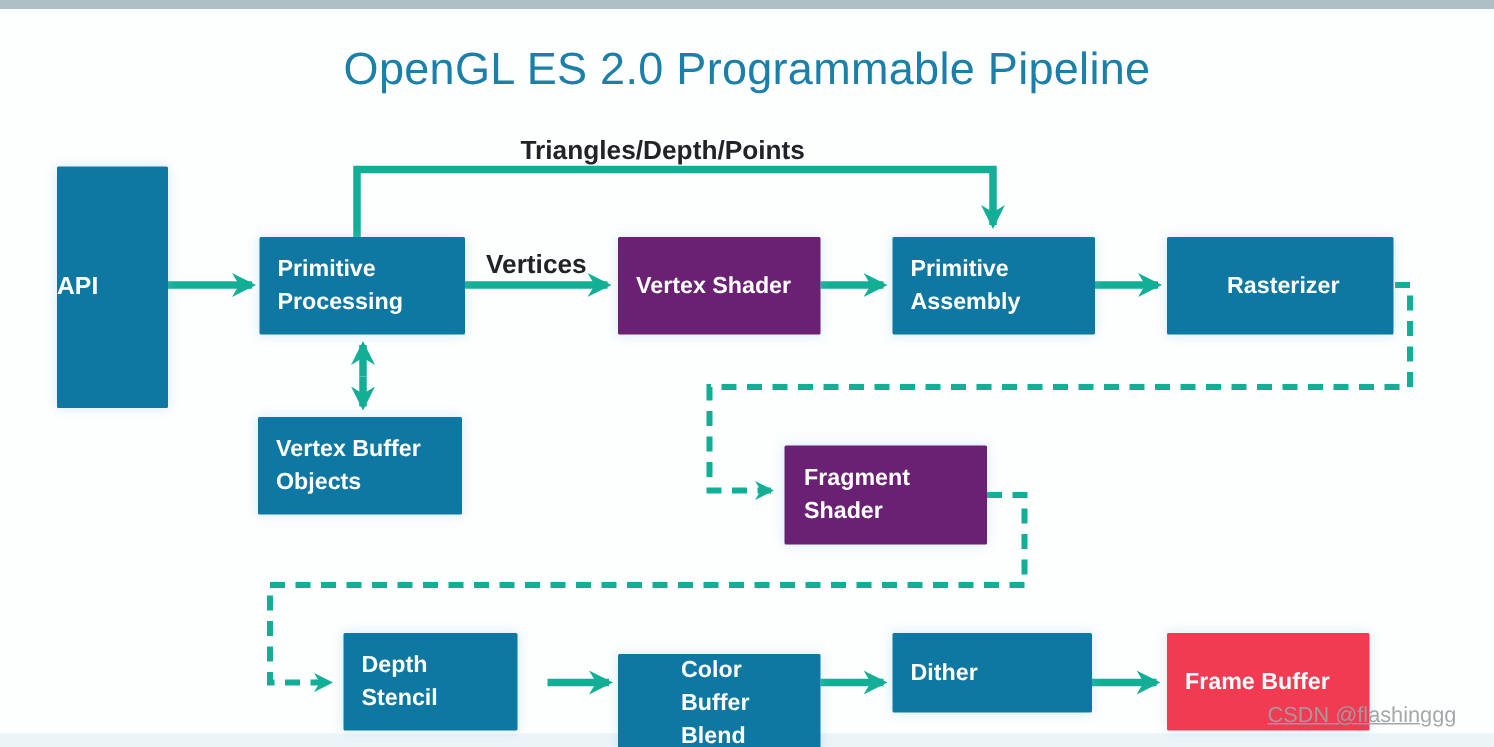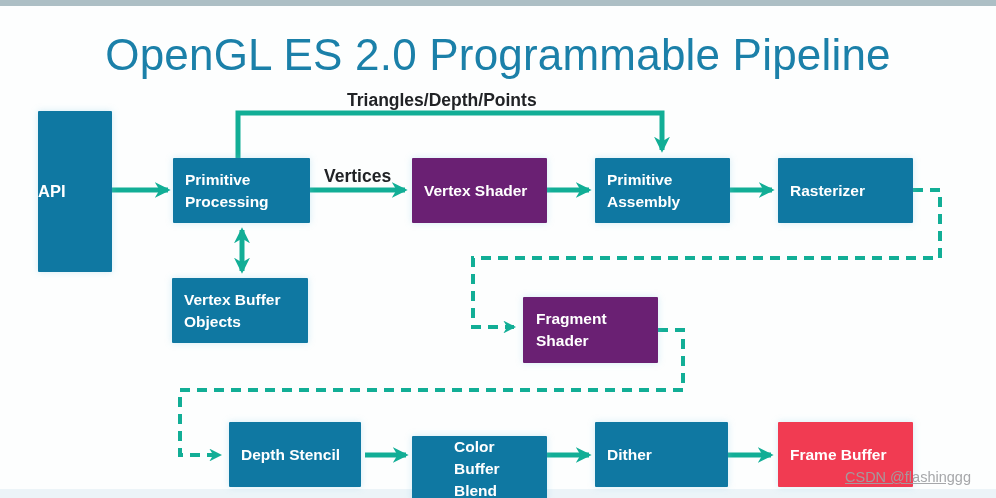--- a/index.html
+++ b/index.html
@@ -7,21 +7,21 @@
     position:relative; width:996px; height:498px; overflow:hidden;
     background:#fdfefe;
     font-family:"Liberation Sans", sans-serif;
   }
   .topbar { position:absolute; left:0; top:0; width:996px; height:6px;
     background:var(--top-bar,#adbfc5); }
   .bottombar { position:absolute; left:0; top:489px; width:996px; height:9px;
     background:var(--bottom-bar,#ecf4f8); }
   .title {
     position:absolute; left:0; right:0; top:30px; text-align:center;
-    font-size:44px; font-weight:400; letter-spacing:0.2px;
+    font-size:30px; font-weight:400; letter-spacing:0.2px;
     color:var(--title-teal,#1b80a9);
   }
   .wires { position:absolute; left:0; top:0; width:996px; height:498px; }
   .wire { stroke:var(--arrow-teal,#12ae96); fill:none; stroke-width:5px; }
   .wire.dashed { stroke-width:4px; stroke-dasharray:10 7; }
   marker path { fill:var(--arrow-teal,#12ae96); }
   .node {
     position:absolute; display:flex; align-items:center;
     padding:0 8px 0 12px; box-sizing:border-box;
     color:#ffffff; font-size:15.5px; font-weight:600; line-height:1.42;
@@ -29,26 +29,26 @@
     box-shadow:0 0 7px rgba(130,200,228,0.35);
   }
   .node.blue   { background:var(--box-blue,#0f78a2); }
   .node.purple { background:var(--box-purple,#6a2073); }
   .node.red    { background:var(--box-red,#f13b52); }
 
   .n-api { left:38px;  top:111px; width:74px;  height:161px; font-size:16.5px; padding-left:0; }
   .n-pp  { left:173px; top:158px; width:137px; height:65px; }
   .n-vs  { left:412px; top:158px; width:135px; height:65px; }
   .n-pa  { left:595px; top:158px; width:135px; height:65px; }
-  .n-ra  { left:778px; top:158px; width:135px; height:65px; }
+  .n-ra  { left:778px; top:158px; width:151px; height:65px;justify-content:center; }
   .n-vbo { left:172px; top:278px; width:136px; height:65px; }
   .n-fs  { left:523px; top:297px; width:135px; height:66px;padding-left:13px; }
-  .n-ds  { left:229px; top:422px; width:132px; height:65px; }
+  .n-ds  { left:229px; top:422px; width:116px; height:65px; }
   .n-cbb { left:412px; top:436px; width:135px; height:65px;padding-left:42px; }
-  .n-di  { left:595px; top:422px; width:133px; height:65px;align-items:center; }
+  .n-di  { left:595px; top:422px; width:133px; height:53px;align-items:center; }
   .n-fb  { left:778px; top:422px; width:135px; height:65px; }
 
   .edge-label {
     position:absolute; color:var(--label-dark,#212326);
     font-size:17.5px; font-weight:600; white-space:nowrap;
   }
   .el-tlp { left:347px; top:90px; }
   .el-ver { left:324px; top:166px; }
 
   .watermark {

